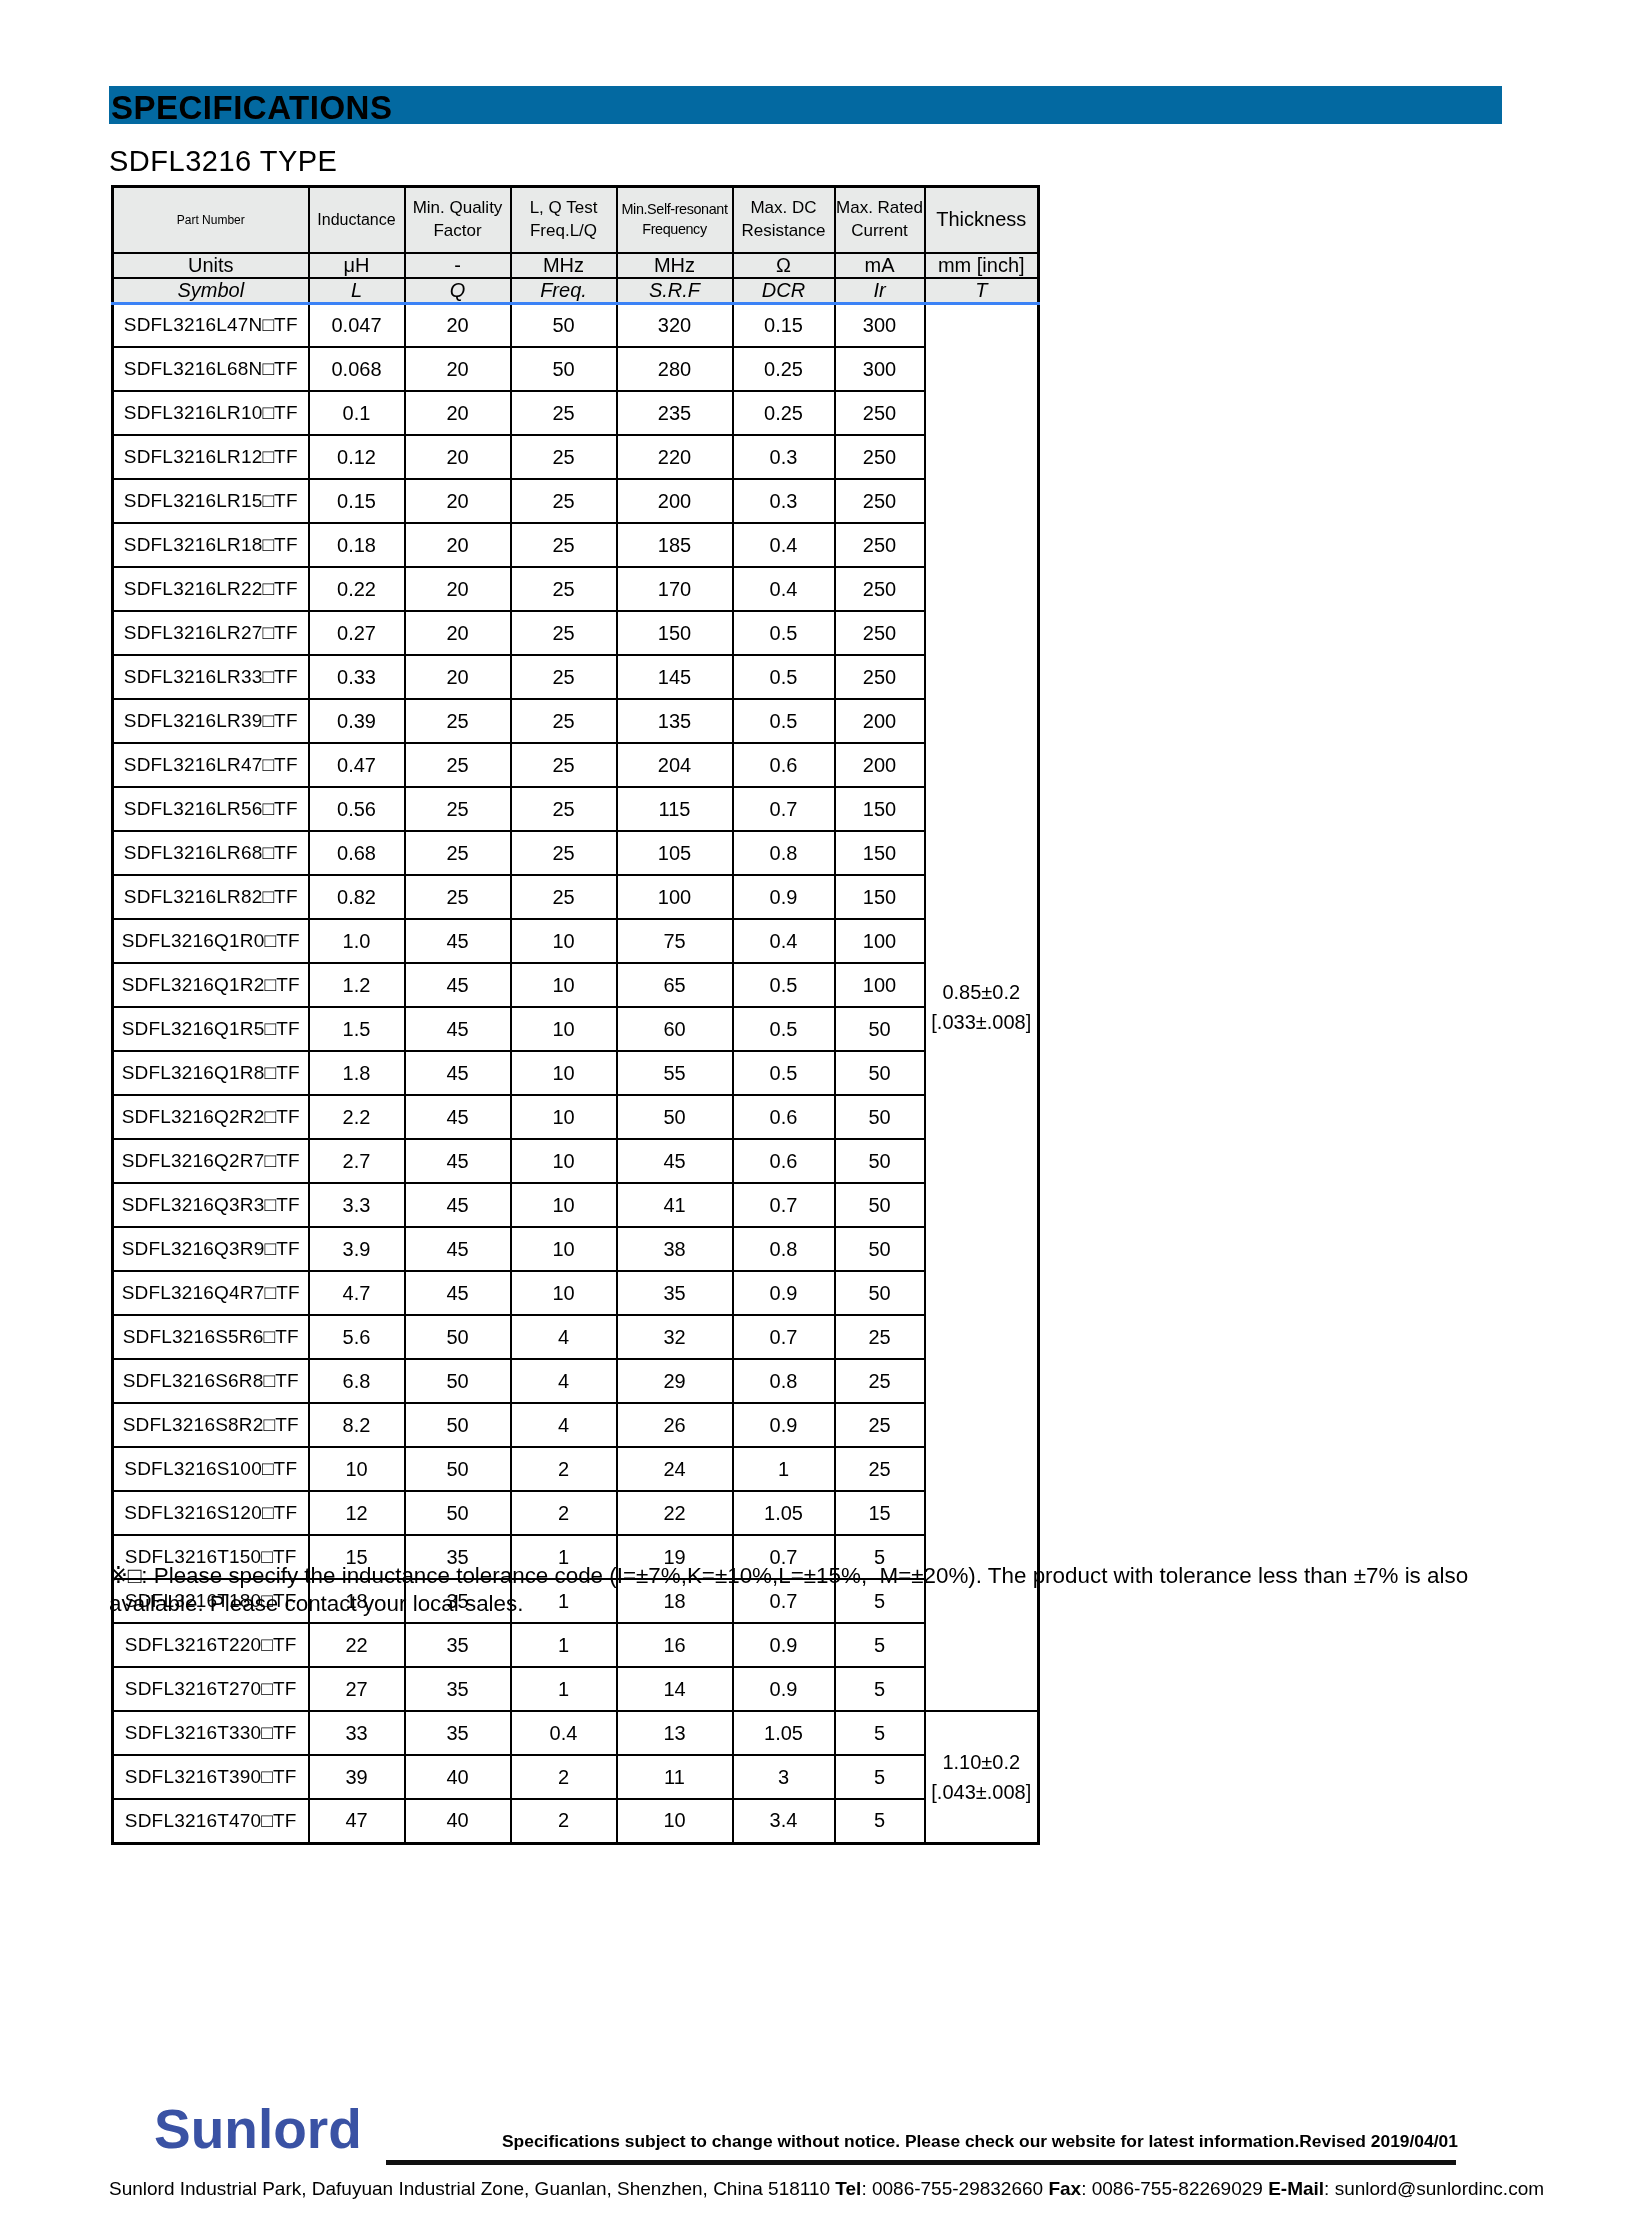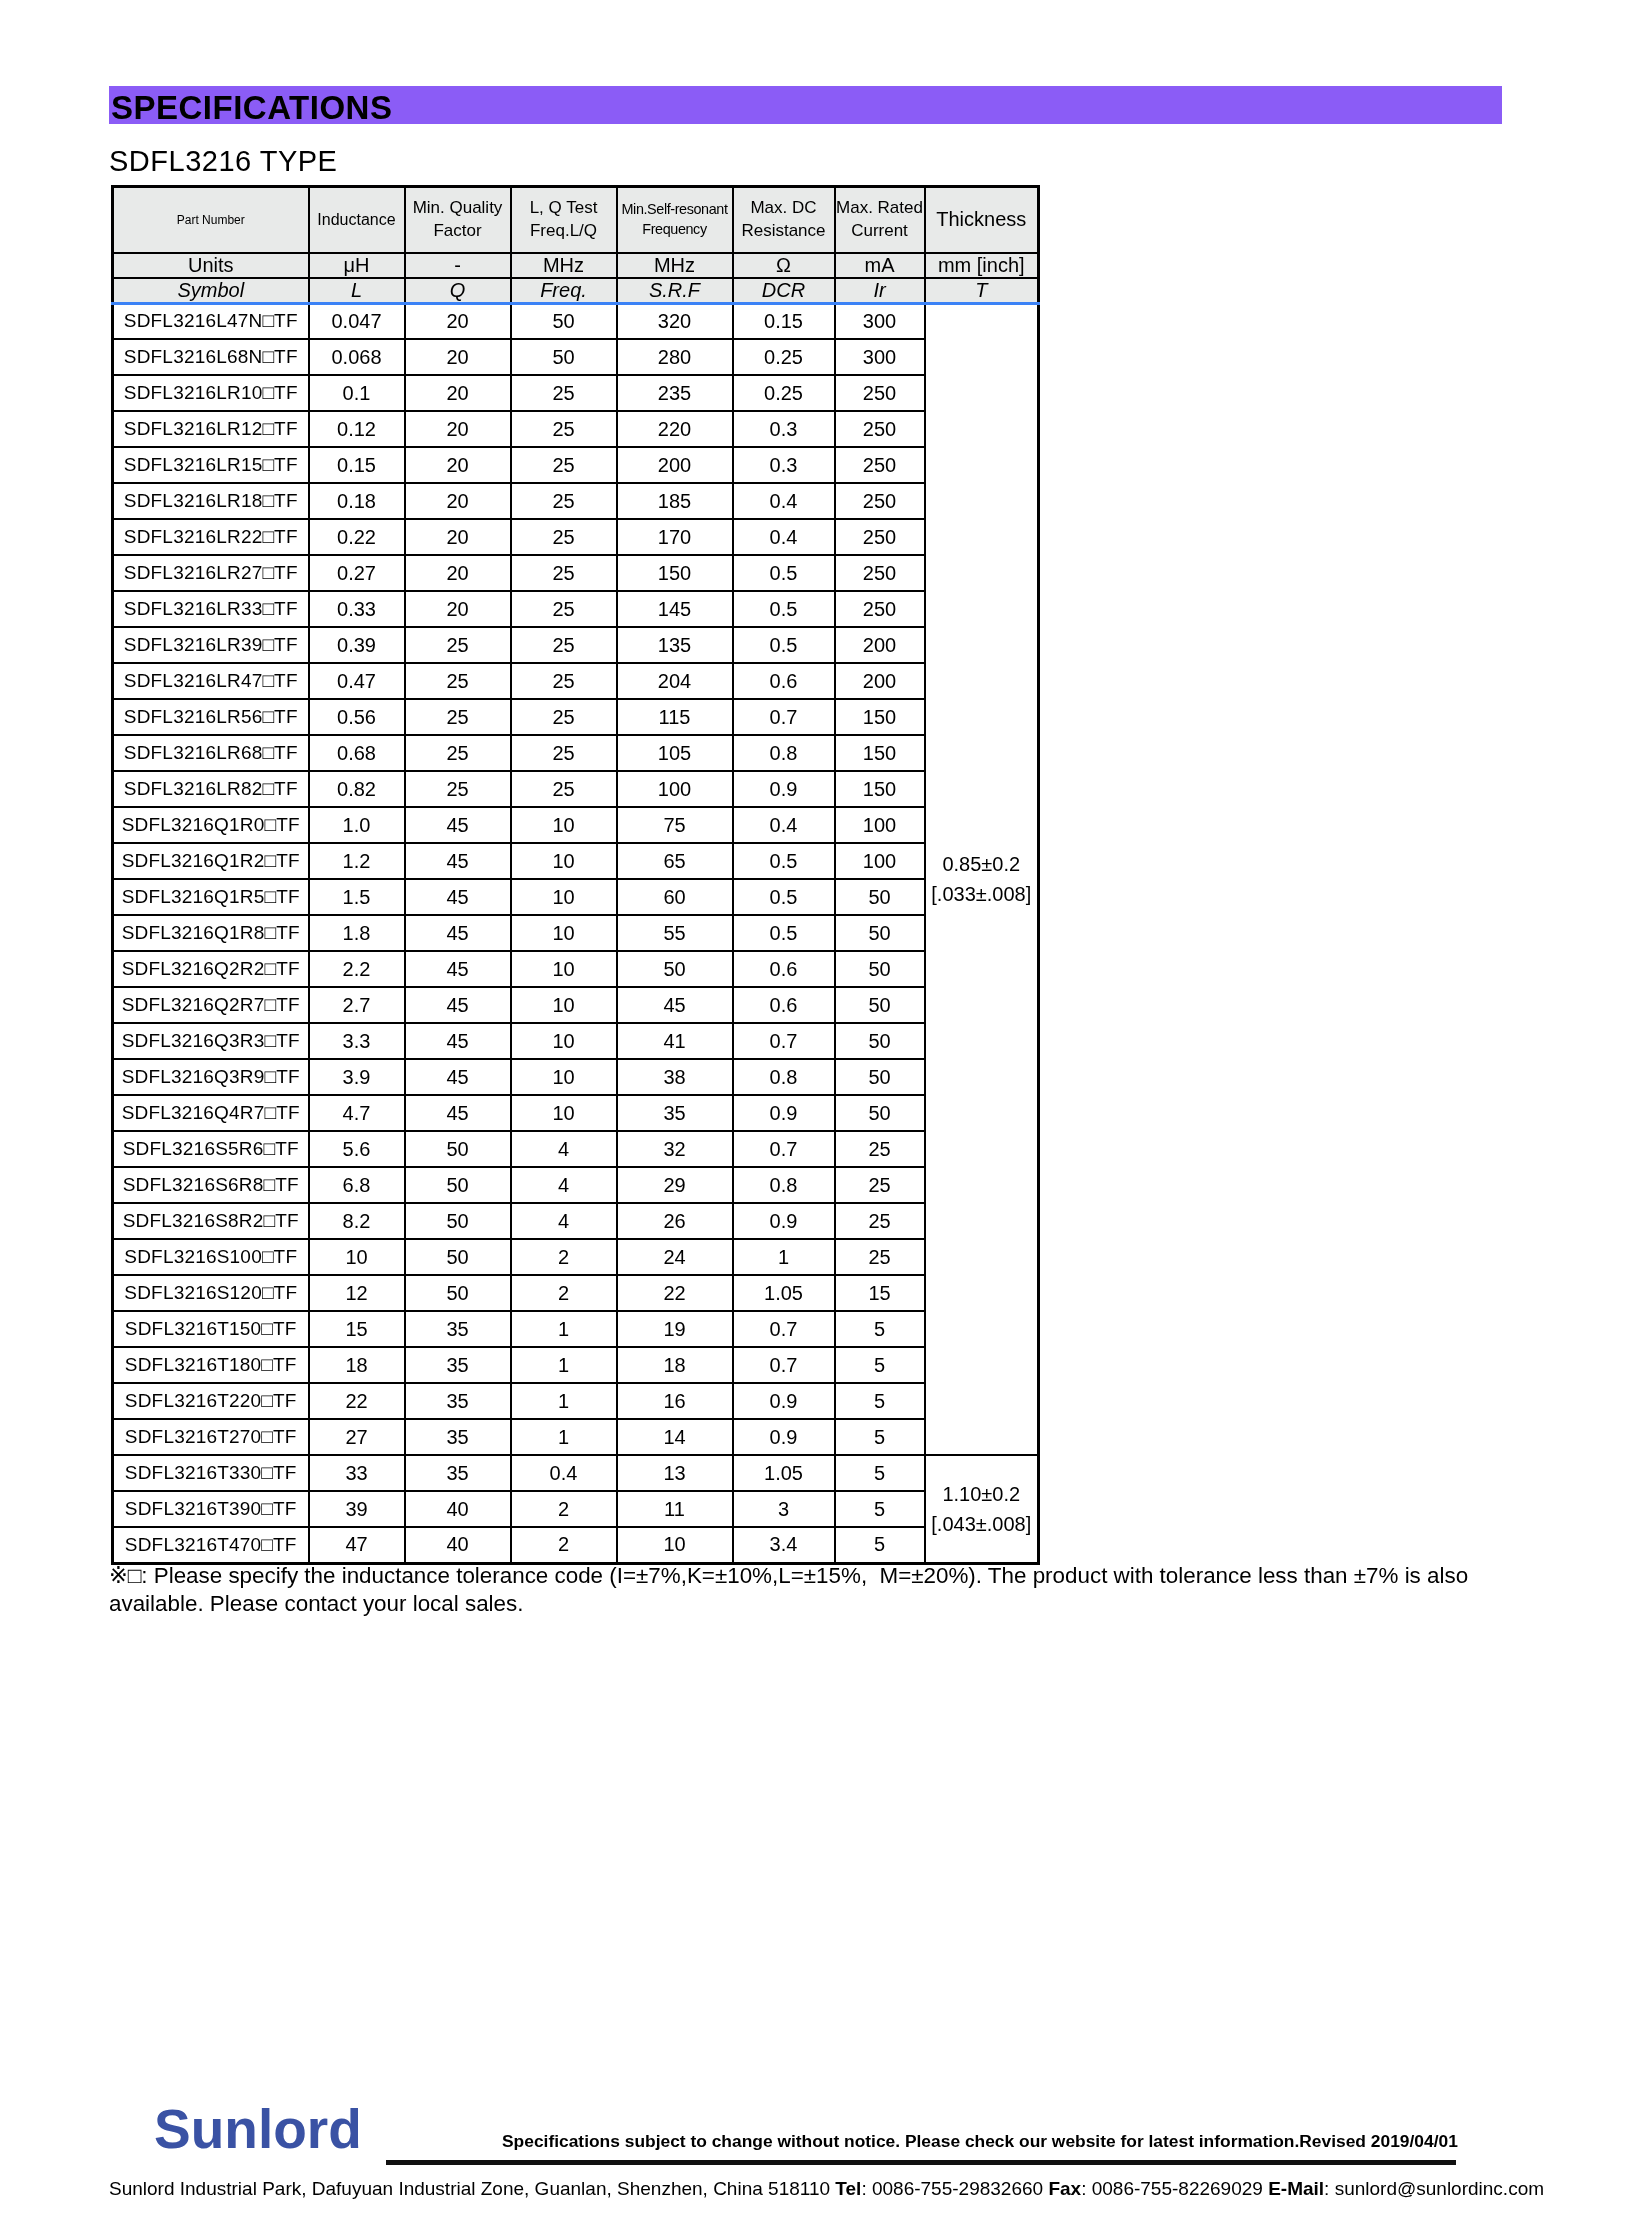--- a/index.html
+++ b/index.html
@@ -11,21 +11,21 @@
     font-family: "Liberation Sans", "DejaVu Sans", sans-serif;
     color: #000;
     overflow: hidden;
   }
 
   
   .section-title-bar {
     position: absolute;
     left: 109px; top: 86px;
     width: 1393px; height: 38px;
-    background: #8b5cf6;
+    background: #0369a1;
   }
   .section-title {
     font-size: 33px;
     font-weight: bold;
     line-height: 44px;
     letter-spacing: 0.5px;
     padding-left: 2px;
     white-space: nowrap;
   }
   .type-title {
@@ -59,21 +59,21 @@
     white-space: pre-line;
     line-height: 1.35;
   }
   tr.head-row th.col-part { font-size: 12px; }
   tr.head-row th.col-srf { font-size: 14.4px; letter-spacing: -0.4px; }
   tr.head-row th.col-qf, tr.head-row th.col-lq,
   tr.head-row th.col-dcr, tr.head-row th.col-ir { font-size: 17px; }
   tr.head-row th.col-thk { font-size: 20px; }
   tr.units-row td, tr.symbol-row td { font-size: 20px; }
   tr.symbol-row td { border-bottom: 3px solid #3b82f6; font-style: italic; }
-  tr.data-row { height: 36px; margin-left: 27px; }
+  tr.data-row { height: 44px; margin-left: 27px; }
   tr.data-row td { font-size: 20px; background: #ffffff; }
   tr.data-row td.part-cell { font-size: 19px; letter-spacing: 0.2px; }
   td.thickness-cell { font-size: 19px; line-height: 1.5; background: #ffffff; }
 
   
   .footnote {
     position: absolute;
     left: 109px; top: 1562px;
     width: 1445px;
     font-size: 22.4px;

